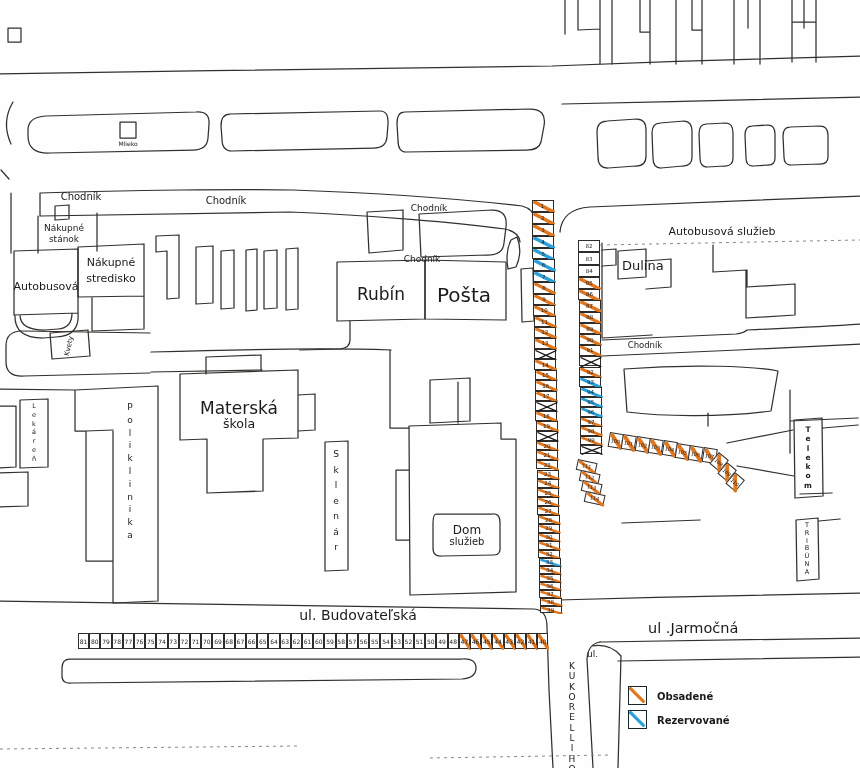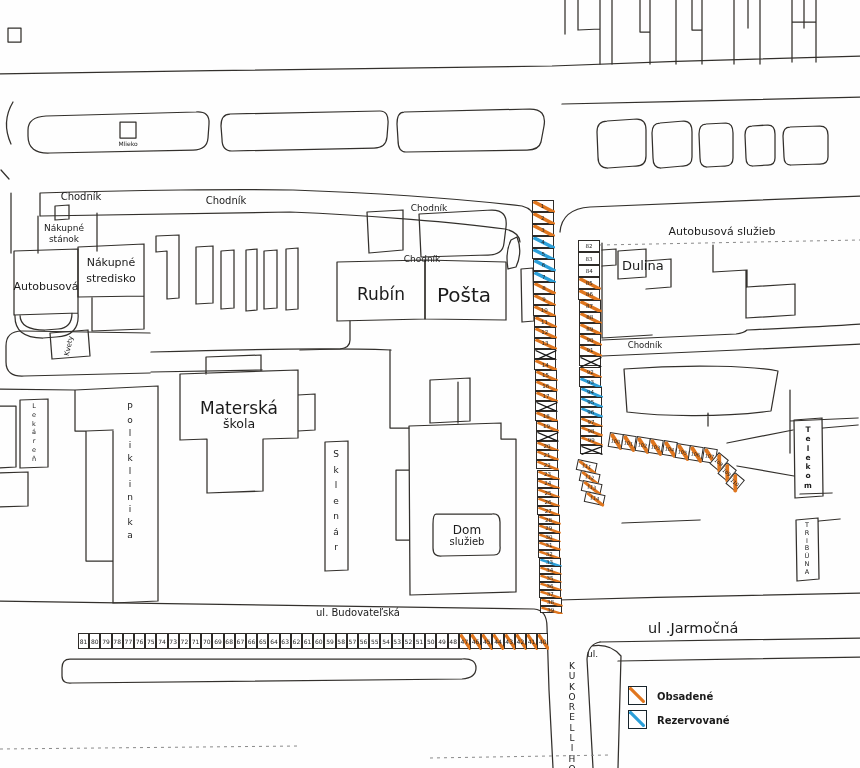--- a/index.html
+++ b/index.html
@@ -716,21 +716,21 @@
         <span class="snum" style="font-size:5px">113</span>
       </div>
       <div class="stall" style="left: 585.8px; top: 490.5px; width: 20px; height: 10.5px; transform: rotate(12deg); transform-origin: 0px 0px;">
         <svg width="20" height="10.5">
           <line x1="0.5" y1="0.5" x2="19.5" y2="10" stroke="#e0761e" stroke-width="3.088235294117647"></line>
         </svg>
         <span class="snum" style="font-size:5px">114</span>
       </div>
     </div>
 
-  <div class="lbl c" style="left:358px;top:607px;font-size:10px">ul. Budovateľská</div>
+  <div class="lbl c" style="left:358px;top:607px;font-size:14px">ul. Budovateľská</div>
   <div class="lbl" style="left:648px;top:620px;font-size:14.5px">ul .Jarmočná</div>
   <div class="lbl" style="left:587px;top:649px;font-size:9px">ul.</div>
   <div class="lbl c stack" style="left:572px;top:661px;font-size:9px;line-height:10.3px">K
 U
 K
 O
 R
 E
 L
 L

